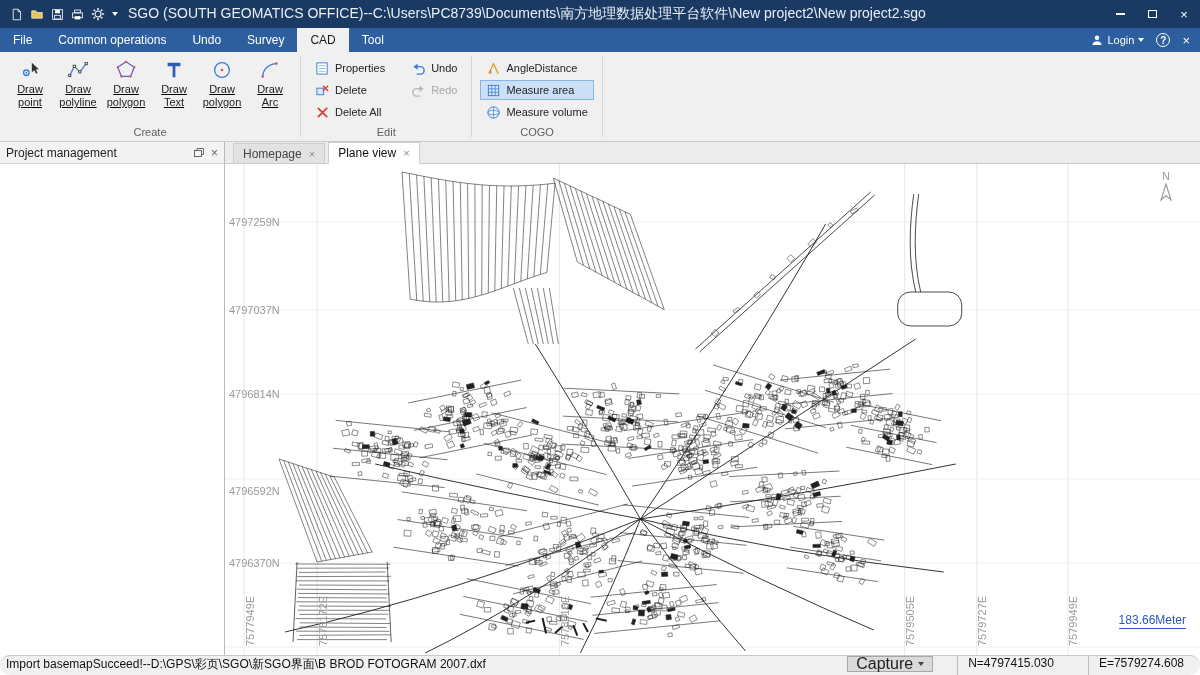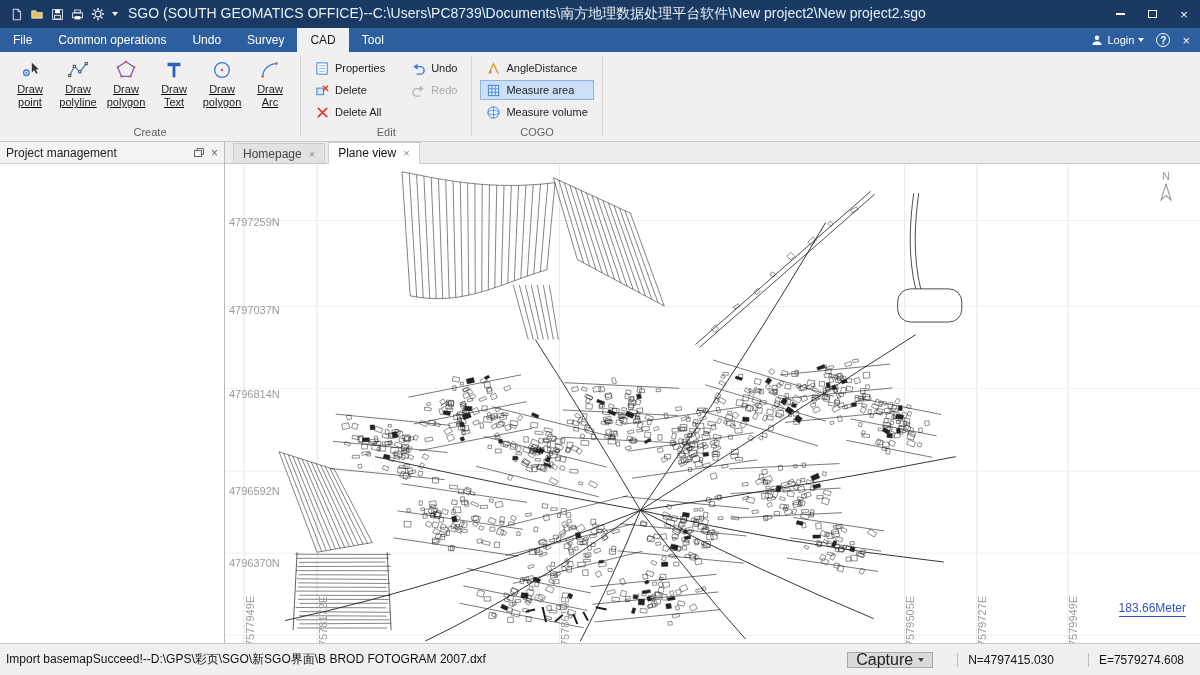--- a/index.html
+++ b/index.html
@@ -56,21 +56,21 @@
   .dtab .x { color:#8a8a8a; font-size:11px; }
 
   .canvas { flex:1; position:relative; background:#fff; overflow:hidden; }
   #map-svg { position:absolute; inset:0; width:100%; height:100%; }
   .nlab { position:absolute; left:4px; font-size:11px; color:#9b9b9b; }
   .elab { position:absolute; top:482px; font-size:11px; color:#9b9b9b; white-space:nowrap; transform:rotate(-90deg); transform-origin:0 0; }
   .compass { position:absolute; right:26px; top:6px; display:flex; flex-direction:column; align-items:center; color:#9a9a9a; font-size:11px; gap:1px; }
   .scale { position:absolute; right:14px; bottom:26px; color:#2d54c4; font-size:12px; border-bottom:1px solid #2d54c4; padding-bottom:1px; }
 
   
-  .statusbar { height:32px; flex:none; background:#f0f0f0; border-top:1px solid #c9c9c9; display:flex; align-items:center; font-size:12px; color:#111; padding:0 6px; }
+  .statusbar { height:20px; flex:none; background:#f0f0f0; border-top:1px solid #c9c9c9; display:flex; font-size:12px; color:#111; padding:0 6px;border-radius:10px; }
   .smsg { flex:1; white-space:nowrap; overflow:hidden; text-overflow:ellipsis; }
   .capture { display:flex; align-items:center; gap:5px; background:#dadada; border:1px solid #a8a8a8; padding:0 8px; height:16px; font-size:16px; color:#222; }
   .scoord { padding:0 10px; border-left:1px solid #bdbdbd; margin-left:24px; white-space:nowrap; }
 </style>
 </head>
 <body>
 
 <div class="app">
 
   <div class="titlebar">

